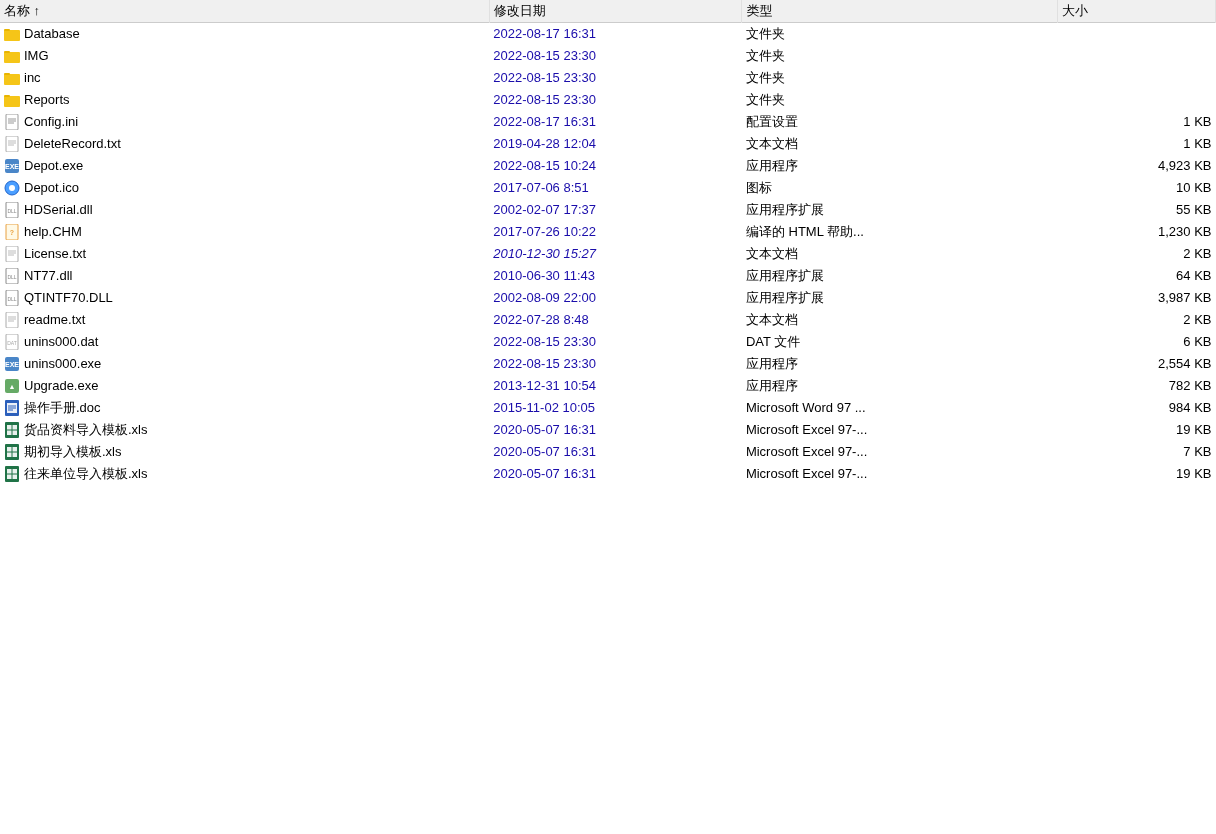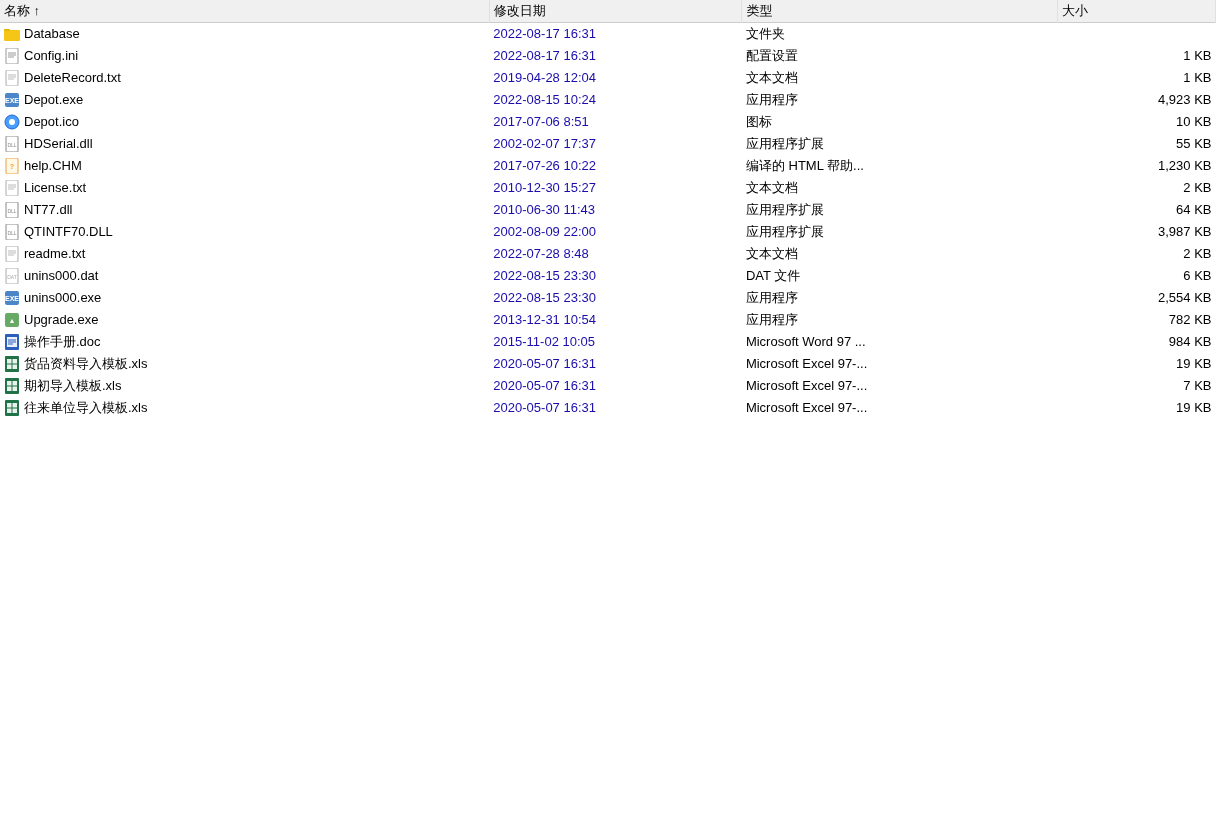--- a/index.html
+++ b/index.html
@@ -77,20 +77,71 @@
         </td>
         <td class="col-date" style="color: rgb(26, 13, 171);">2022-08-17 16:31</td>
         <td class="col-type">文件夹</td>
         <td class="col-size"></td>
       </tr>
       <tr>
         <td class="col-name">
           <div class="name-cell">
             <span class="icon">
               <svg viewBox="0 0 16 16" width="16" height="16">
+      <rect x="0" y="4" width="16" height="11" rx="1" fill="#f5c518"></rect>
+      <rect x="0" y="4" width="7" height="3" rx="1" fill="#f5c518"></rect>
+      <rect x="0" y="3" width="6" height="2" rx="1" fill="#e8b400"></rect>
+    </svg>
+            </span>
+            <span>IMG</span>
+          </div>
+        </td>
+        <td class="col-date" style="color: rgb(26, 13, 171);">2022-08-15 23:30</td>
+        <td class="col-type">文件夹</td>
+        <td class="col-size"></td>
+      </tr>
+      <tr>
+        <td class="col-name">
+          <div class="name-cell">
+            <span class="icon">
+              <svg viewBox="0 0 16 16" width="16" height="16">
+      <rect x="0" y="4" width="16" height="11" rx="1" fill="#f5c518"></rect>
+      <rect x="0" y="4" width="7" height="3" rx="1" fill="#f5c518"></rect>
+      <rect x="0" y="3" width="6" height="2" rx="1" fill="#e8b400"></rect>
+    </svg>
+            </span>
+            <span>inc</span>
+          </div>
+        </td>
+        <td class="col-date" style="color: rgb(26, 13, 171);">2022-08-15 23:30</td>
+        <td class="col-type">文件夹</td>
+        <td class="col-size"></td>
+      </tr>
+      <tr>
+        <td class="col-name">
+          <div class="name-cell">
+            <span class="icon">
+              <svg viewBox="0 0 16 16" width="16" height="16">
+      <rect x="0" y="4" width="16" height="11" rx="1" fill="#f5c518"></rect>
+      <rect x="0" y="4" width="7" height="3" rx="1" fill="#f5c518"></rect>
+      <rect x="0" y="3" width="6" height="2" rx="1" fill="#e8b400"></rect>
+    </svg>
+            </span>
+            <span>Reports</span>
+          </div>
+        </td>
+        <td class="col-date" style="color: rgb(26, 13, 171);">2022-08-15 23:30</td>
+        <td class="col-type">文件夹</td>
+        <td class="col-size"></td>
+      </tr>
+      <tr>
+        <td class="col-name">
+          <div class="name-cell">
+            <span class="icon">
+              <svg viewBox="0 0 16 16" width="16" height="16">
       <rect x="2" y="0" width="12" height="16" rx="1" fill="#fff" stroke="#999" stroke-width="1"></rect>
       <line x1="4" y1="5" x2="12" y2="5" stroke="#999" stroke-width="1"></line>
       <line x1="4" y1="7" x2="12" y2="7" stroke="#999" stroke-width="1"></line>
       <line x1="4" y1="9" x2="10" y2="9" stroke="#999" stroke-width="1"></line>
     </svg>
             </span>
             <span>Config.ini</span>
           </div>
         </td>
         <td class="col-date" style="color: rgb(26, 13, 171);">2022-08-17 16:31</td>
@@ -186,21 +237,21 @@
               <svg viewBox="0 0 16 16" width="16" height="16">
       <rect x="2" y="0" width="12" height="16" rx="1" fill="#fff" stroke="#aaa" stroke-width="1"></rect>
       <line x1="4" y1="5" x2="12" y2="5" stroke="#bbb" stroke-width="1"></line>
       <line x1="4" y1="7" x2="12" y2="7" stroke="#bbb" stroke-width="1"></line>
       <line x1="4" y1="9" x2="10" y2="9" stroke="#bbb" stroke-width="1"></line>
     </svg>
             </span>
             <span>License.txt</span>
           </div>
         </td>
-        <td class="col-date" style="color: rgb(26, 13, 171);">2010-12-30 15:27</td>
+        <td class="col-date" style="color: rgb(26, 13, 171); font-style: italic;">2010-12-30 15:27</td>
         <td class="col-type">文本文档</td>
         <td class="col-size">2 KB</td>
       </tr>
       <tr>
         <td class="col-name">
           <div class="name-cell">
             <span class="icon">
               <svg viewBox="0 0 16 16" width="16" height="16">
       <rect x="2" y="0" width="12" height="16" rx="1" fill="#fff" stroke="#888" stroke-width="1"></rect>
       <text x="8" y="11" text-anchor="middle" fill="#888" font-size="5">DLL</text>

